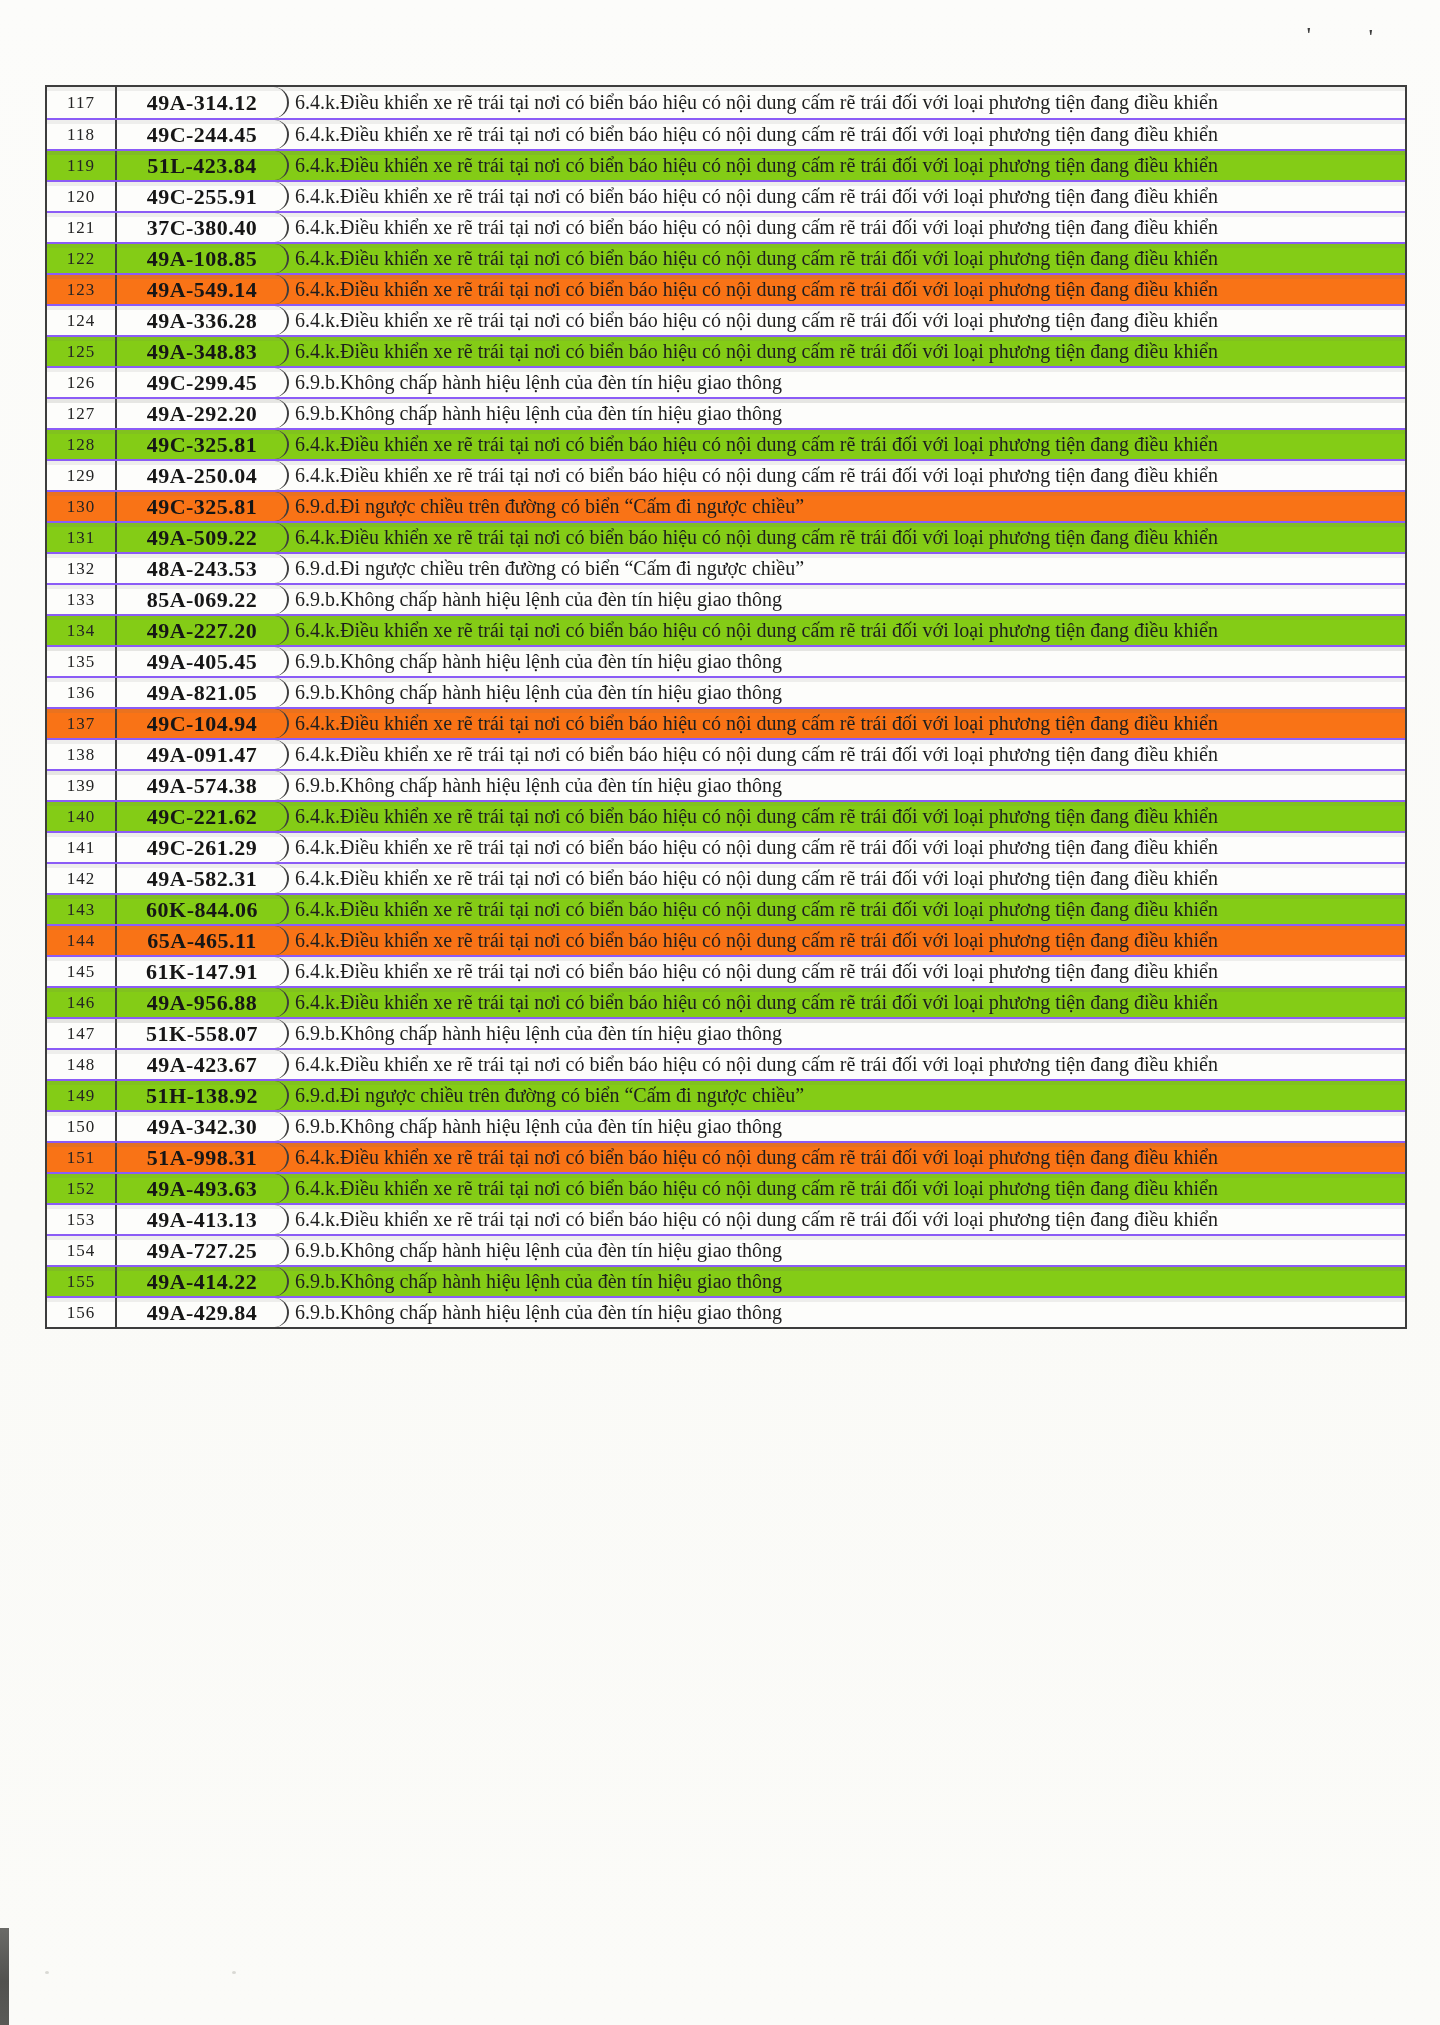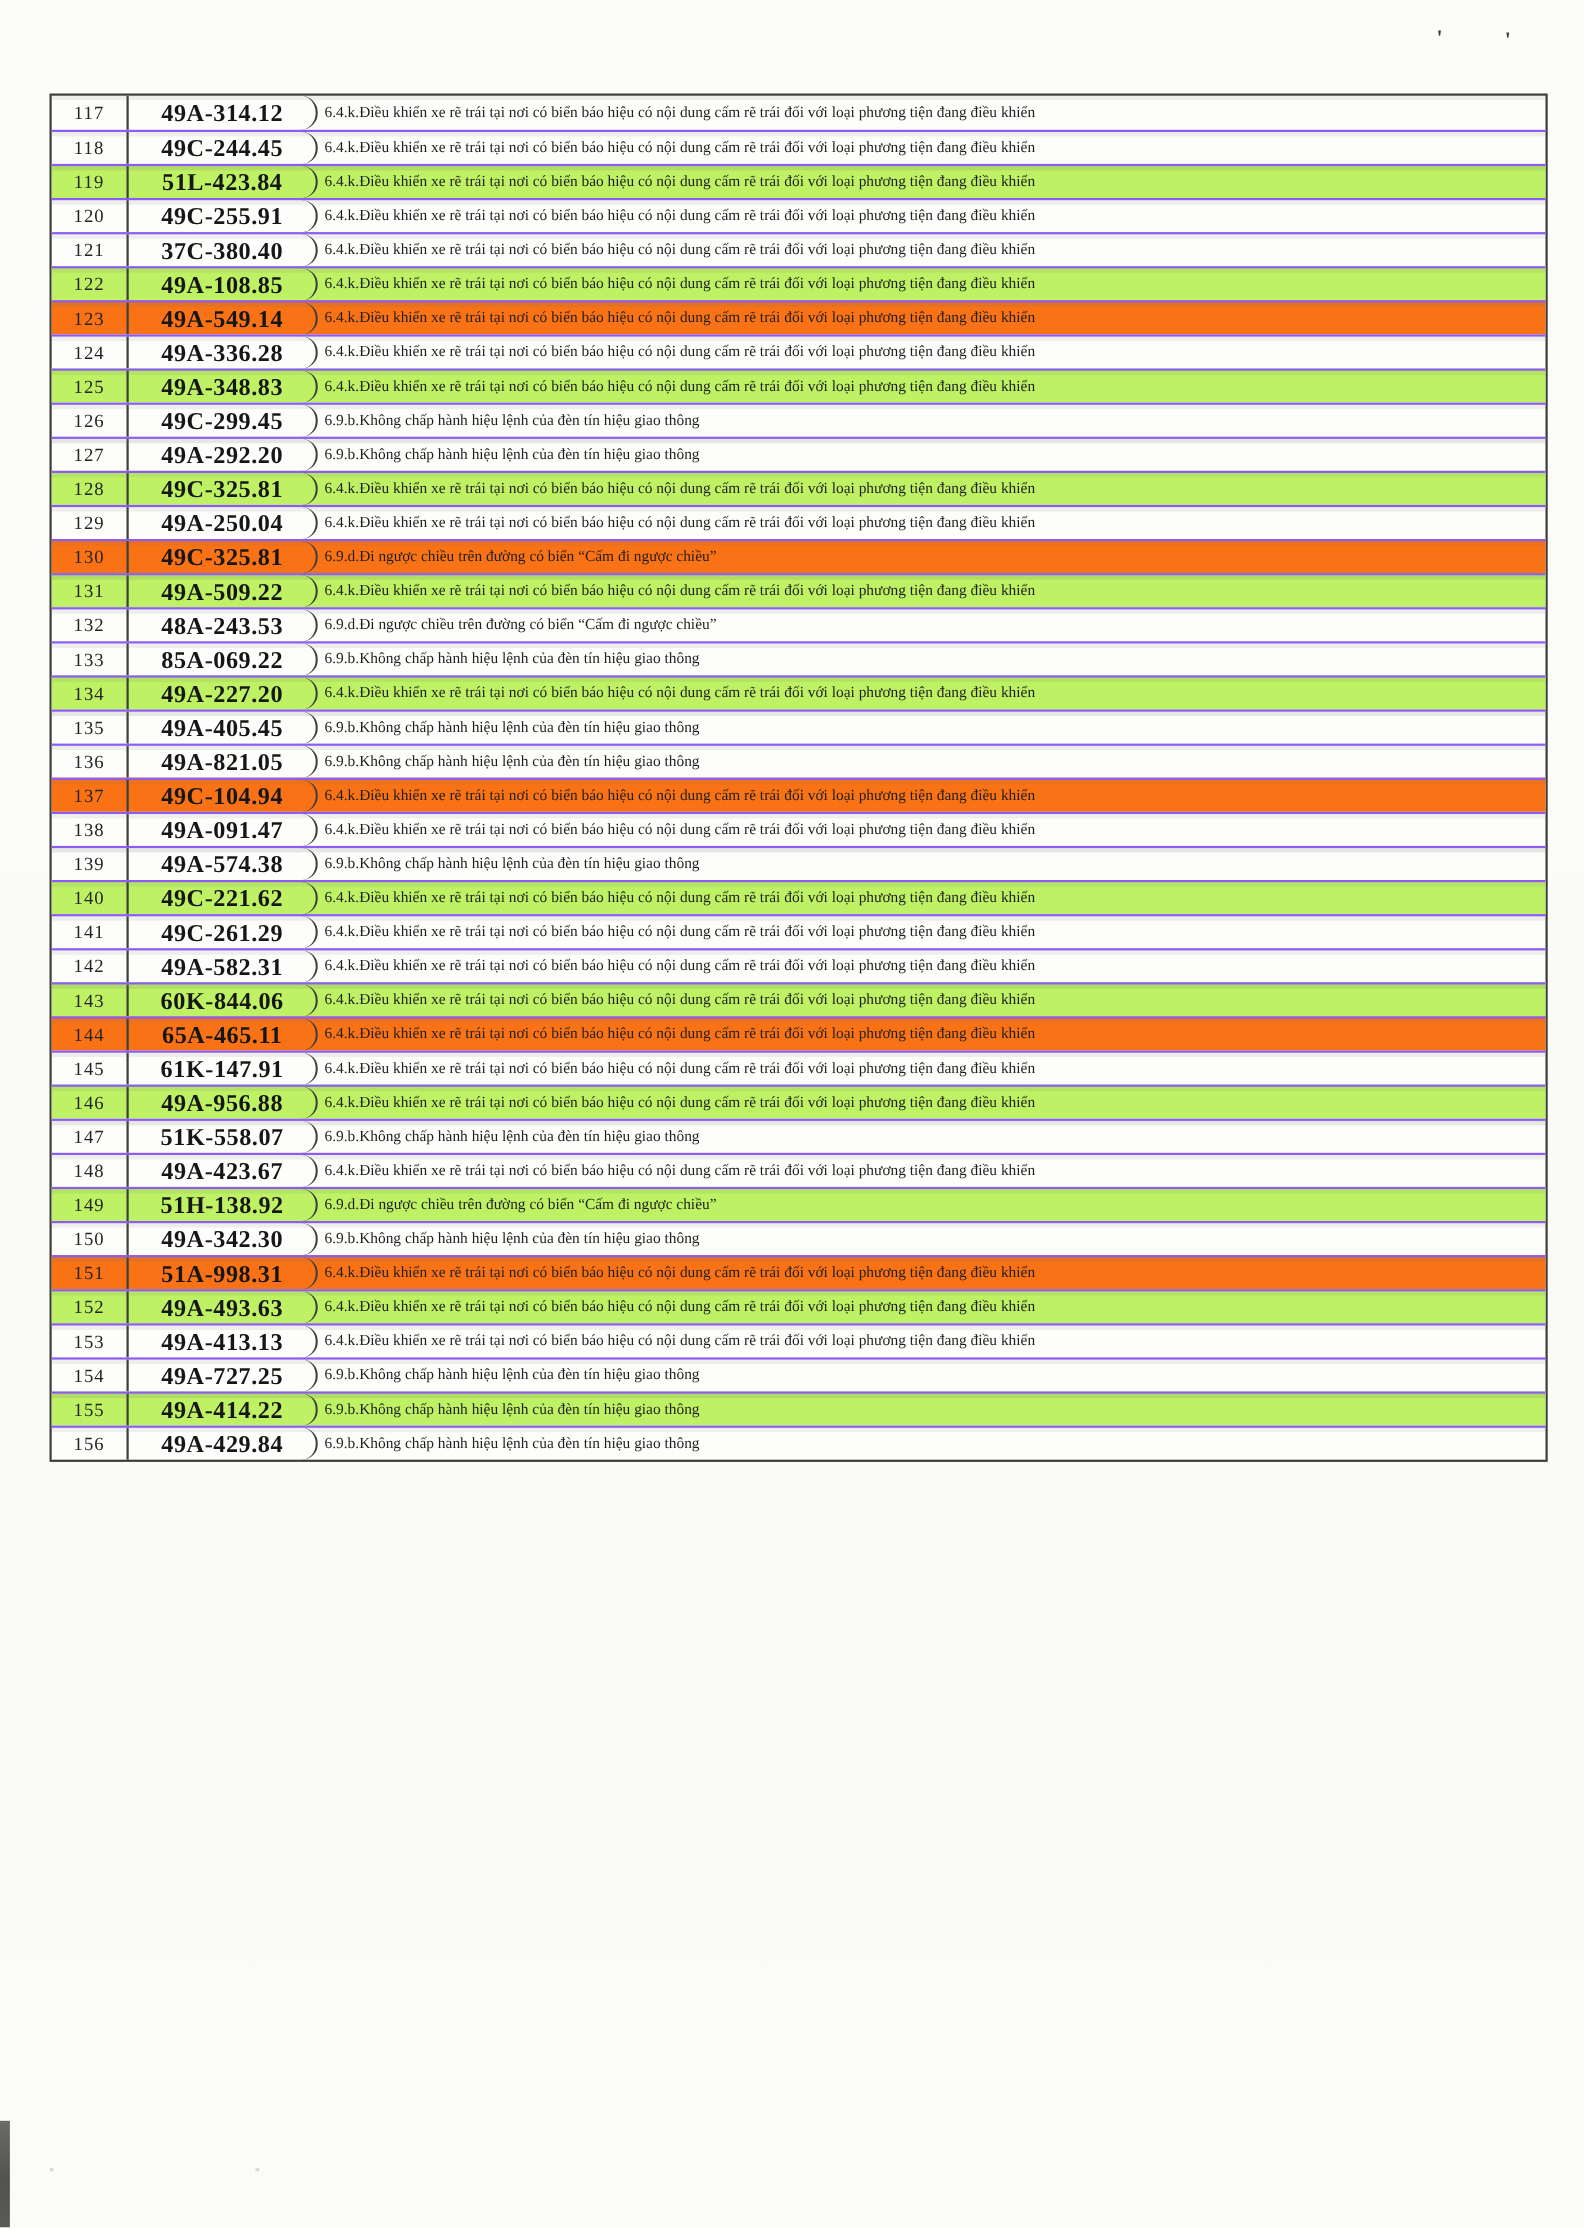--- a/index.html
+++ b/index.html
@@ -75,25 +75,25 @@
     border-right: 2px solid #3d3d3d;
     font-size: 22px;
     font-weight: bold;
     letter-spacing: 0.5px;
     color: #161616;
     border-radius: 20px;
   }
   .cell.violation {
     padding-left: 6px;
     padding-right: 2px;
-    font-size: 14px;
+    font-size: 20px;
     color: #1e1e1e;
   }
   
-  .vrow:nth-child(3n) { background: #bef264; }
+  .vrow:nth-child(3n) { background: #84cc16; }
   .vrow:nth-child(7n) { background: #f97316; }
 
   
   .edge-shadow {
     position: absolute;
     left: 0;
     top: 1928px;
     width: 9px;
     height: 97px;
     background: linear-gradient(180deg, #6b6b68 0%, #52524f 55%, #5a5a57 100%);

